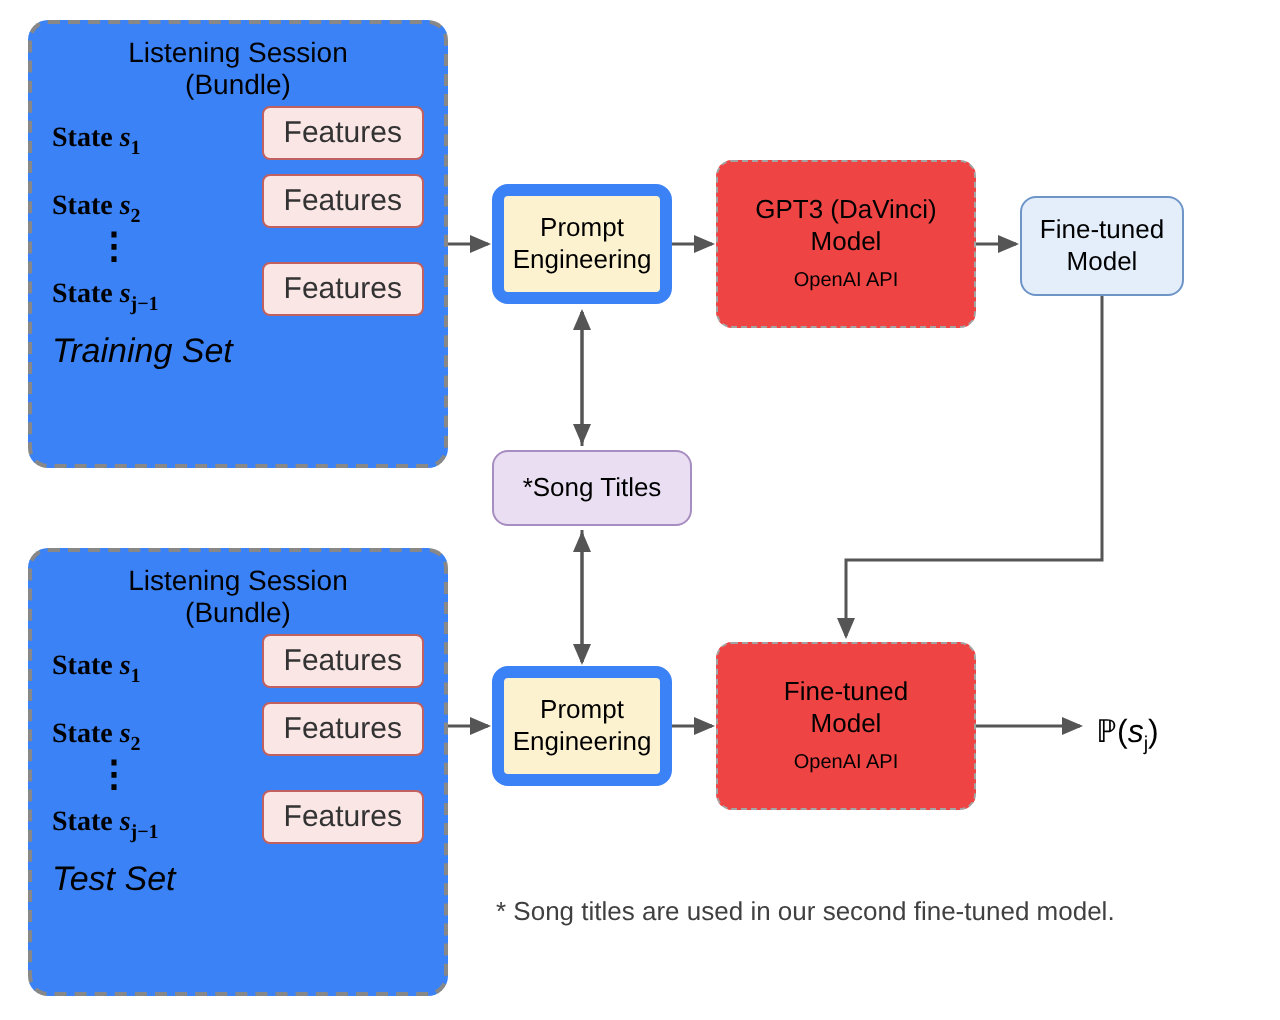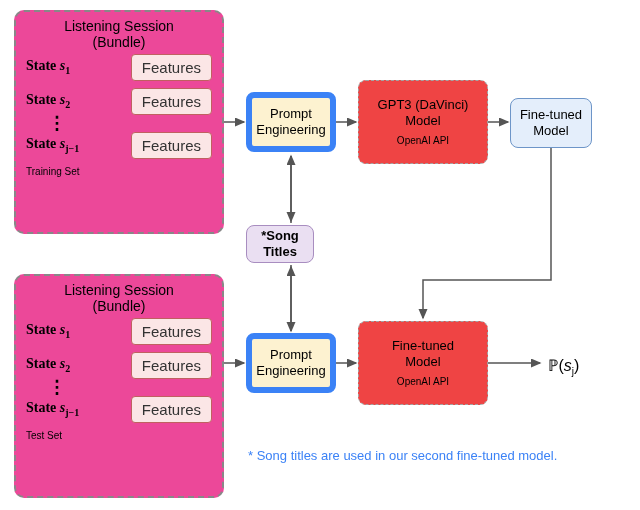--- a/index.html
+++ b/index.html
@@ -10,36 +10,36 @@
     background: #fff;
     font-family: Arial, Helvetica, sans-serif;
     font-size: 13px;
     position: relative;
   }
   .canvas { position: relative; width: 640px; height: 510px; }
   .panel {
     position: absolute;
     border: 2px dashed #888;
     border-radius: 10px;
-    background: #ec4899;
+    background: #3b82f6;
   }
   .panel-title { font-size: 14px; text-align: center; padding: 6px 4px 0 4px; }
-  .row { display: flex; align-items: center; gap: 20px; padding: 4px 10px; height: 34px; }
+  .row { display: flex; align-items: flex-end; gap: 20px; padding: 4px 10px; height: 34px; }
   .state-label { font-family: Georgia, 'Times New Roman', serif; font-weight: bold; font-size: 14px; width: 90px; }
   .state-label .sub { font-size: 10px; vertical-align: sub; }
   .feature {
     border: 1px solid #c06060;
     background: #fbe6e6;
     color: #333;
     border-radius: 4px;
     padding: 4px 10px;
     font-size: 15px;
   }
   .dots { font-size: 18px; line-height: 10px; letter-spacing: 2px; padding-left: 32px; font-weight: bold; }
-  .panel-foot { font-size: 10px; padding: 4px 10px 8px 10px; }
+  .panel-foot { font-size: 17px; padding: 4px 10px 8px 10px; font-style: italic; }
   .block {
     position: absolute;
     border-radius: 8px;
     display: flex;
     flex-direction: column;
     align-items: center;
     justify-content: center;
     text-align: center;
     padding: 4px 6px;
     font-size: 13px;
@@ -53,21 +53,21 @@
   .outlabel {
     position: absolute;
     font-family: Liberation Sans, sans-serif;
     font-size: 16px;
     text-align: center;
   }
   .outlabel .sub { font-size: 10px; vertical-align: sub; }
   .footnote {
     position: absolute;
     font-size: 13px;
-    color: #3b82f6;
+    color: #404040;
   }
   svg.arrows { position: absolute; left: 0; top: 0; pointer-events: none; }
 </style>
 </head>
 <body>
 
 <div class="canvas">
 
   <div class="panel" style="left:14px; top:10px; width:210px; height:224px;">
     <div class="panel-title">Listening Session<br>(Bundle)</div>
@@ -102,21 +102,21 @@
       <span class="state-label">State <i>s</i><span class="sub">j−1</span></span>
       <span class="feature">Features</span>
     </div>
     <div class="panel-foot">Test Set</div>
   </div>
 
   <div class="block yellow" style="left:246px; top:92px; width:90px; height:60px;">Prompt<br>Engineering</div>
 
   <div class="block yellow" style="left:246px; top:333px; width:90px; height:60px;">Prompt<br>Engineering</div>
 
-  <div class="block purple" style="left:246px; top:225px; width:68px; height:38px;font-weight:bold;">*Song Titles</div>
+  <div class="block purple" style="left:246px; top:225px; width:100px; height:38px;">*Song Titles</div>
 
   <div class="block green" style="left:358px; top:80px; width:130px; height:84px;">
     <div>GPT3 (DaVinci)<br>Model</div>
     <div class="block-sub">OpenAI API</div>
   </div>
 
   <div class="block blue" style="left:510px; top:98px; width:82px; height:50px;">Fine-tuned<br>Model</div>
 
   <div class="block green" style="left:358px; top:321px; width:130px; height:84px;">
     <div>Fine-tuned<br>Model</div>

